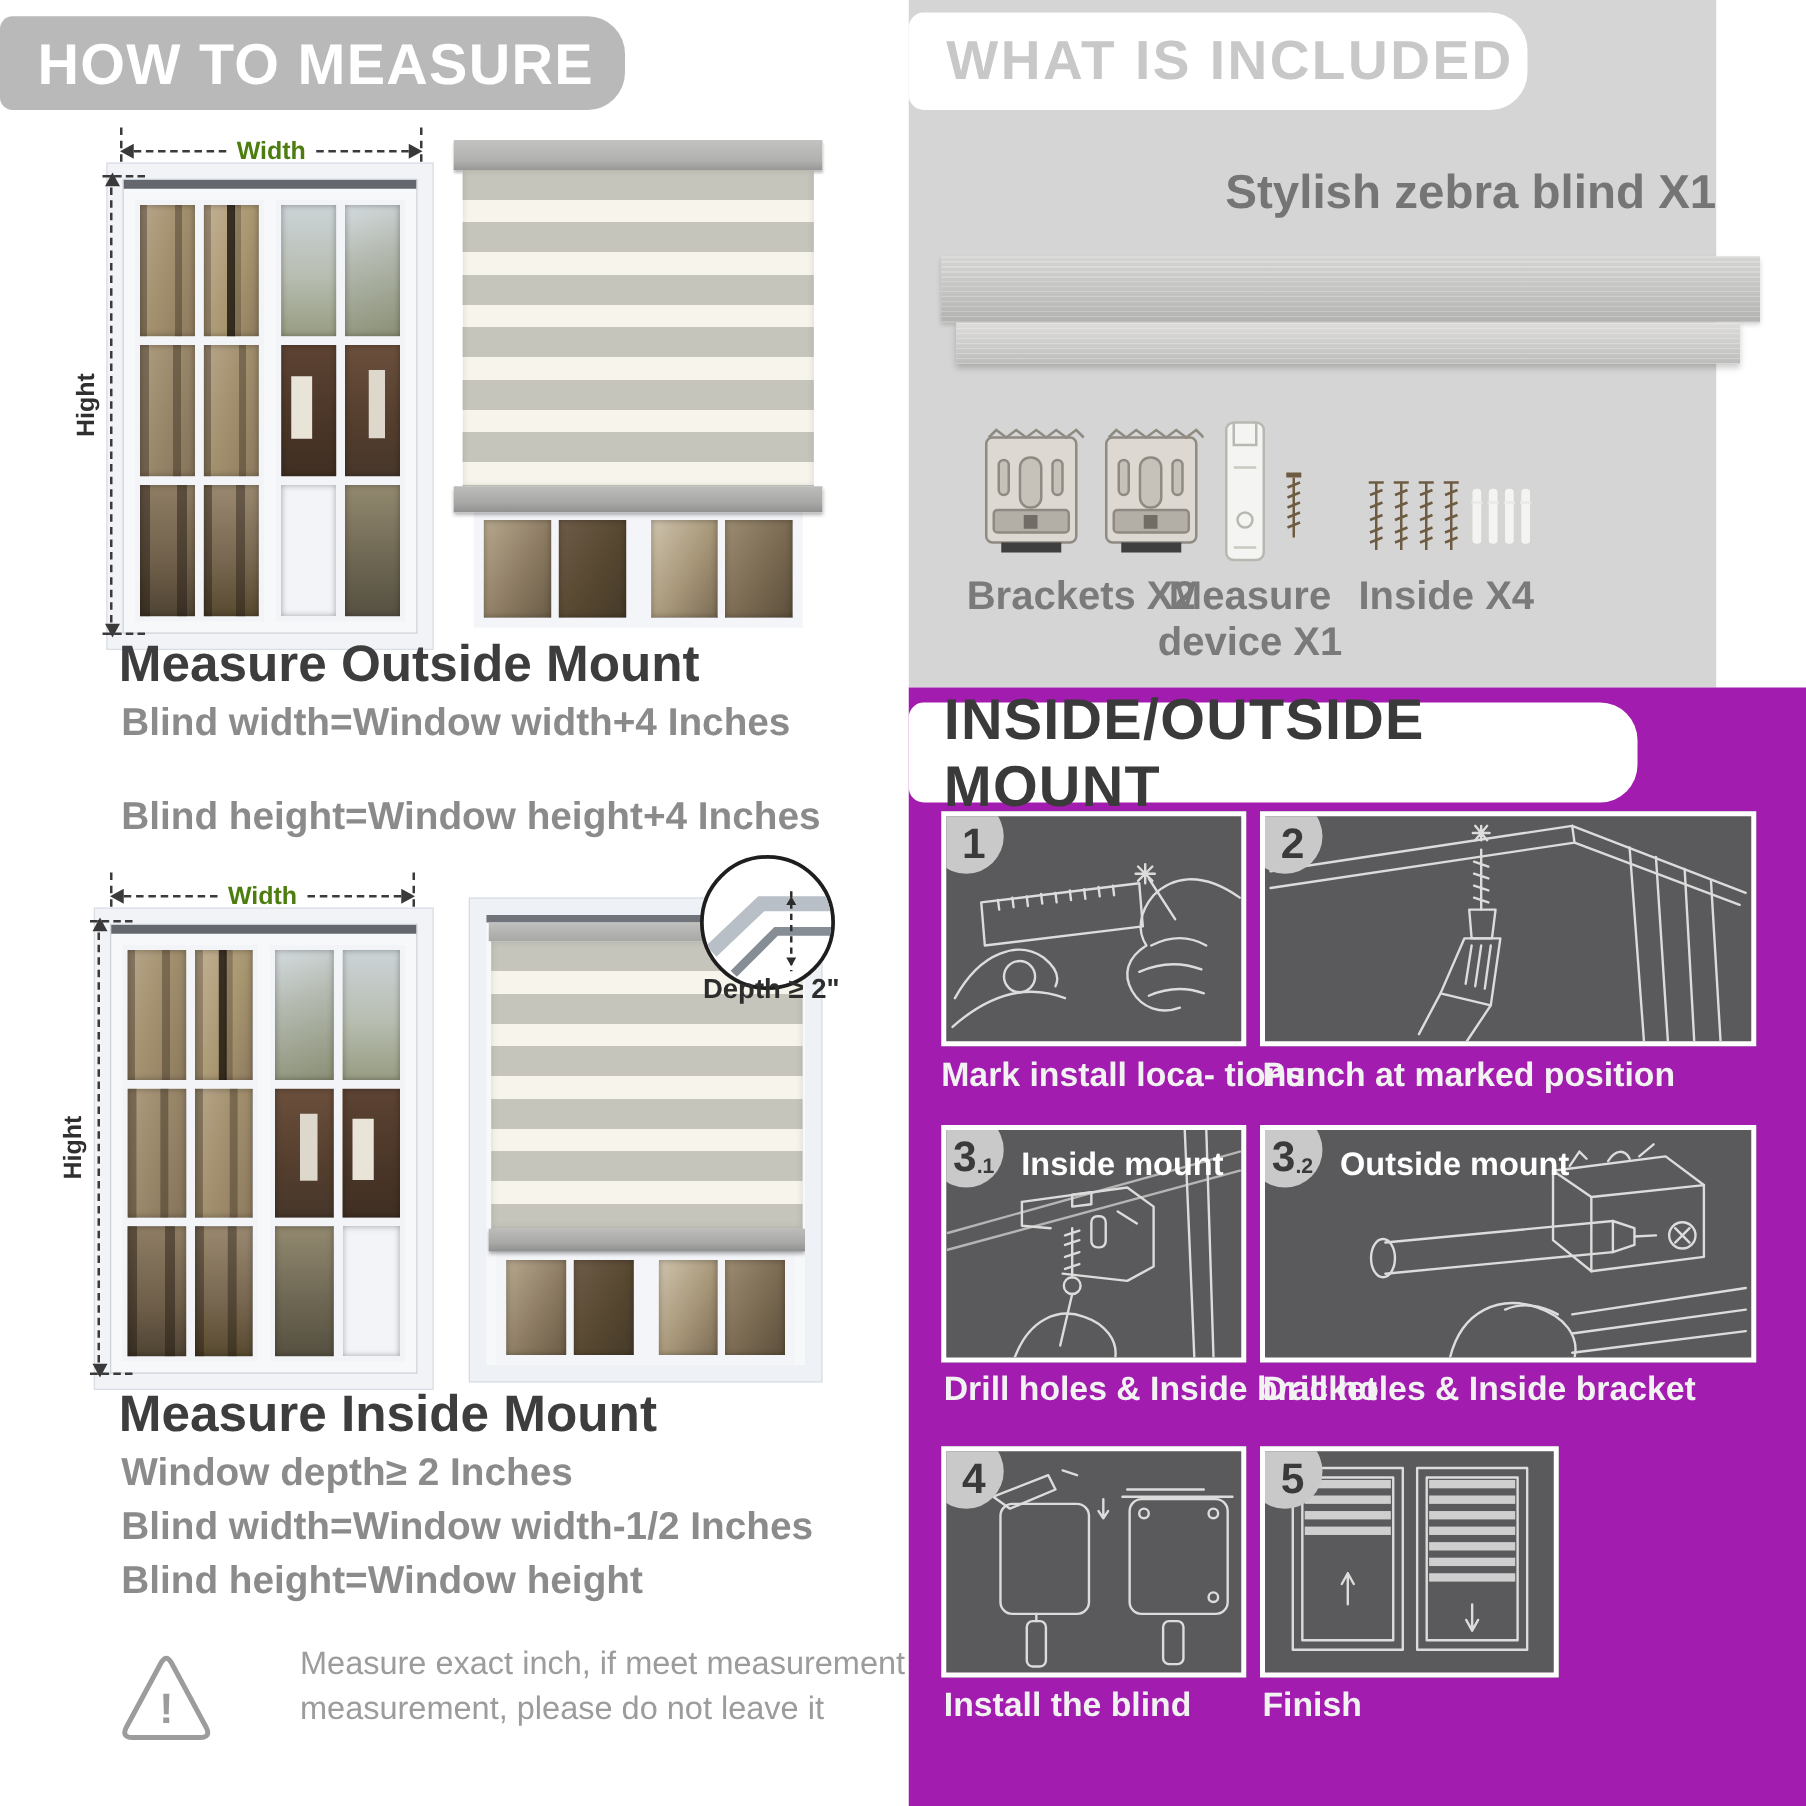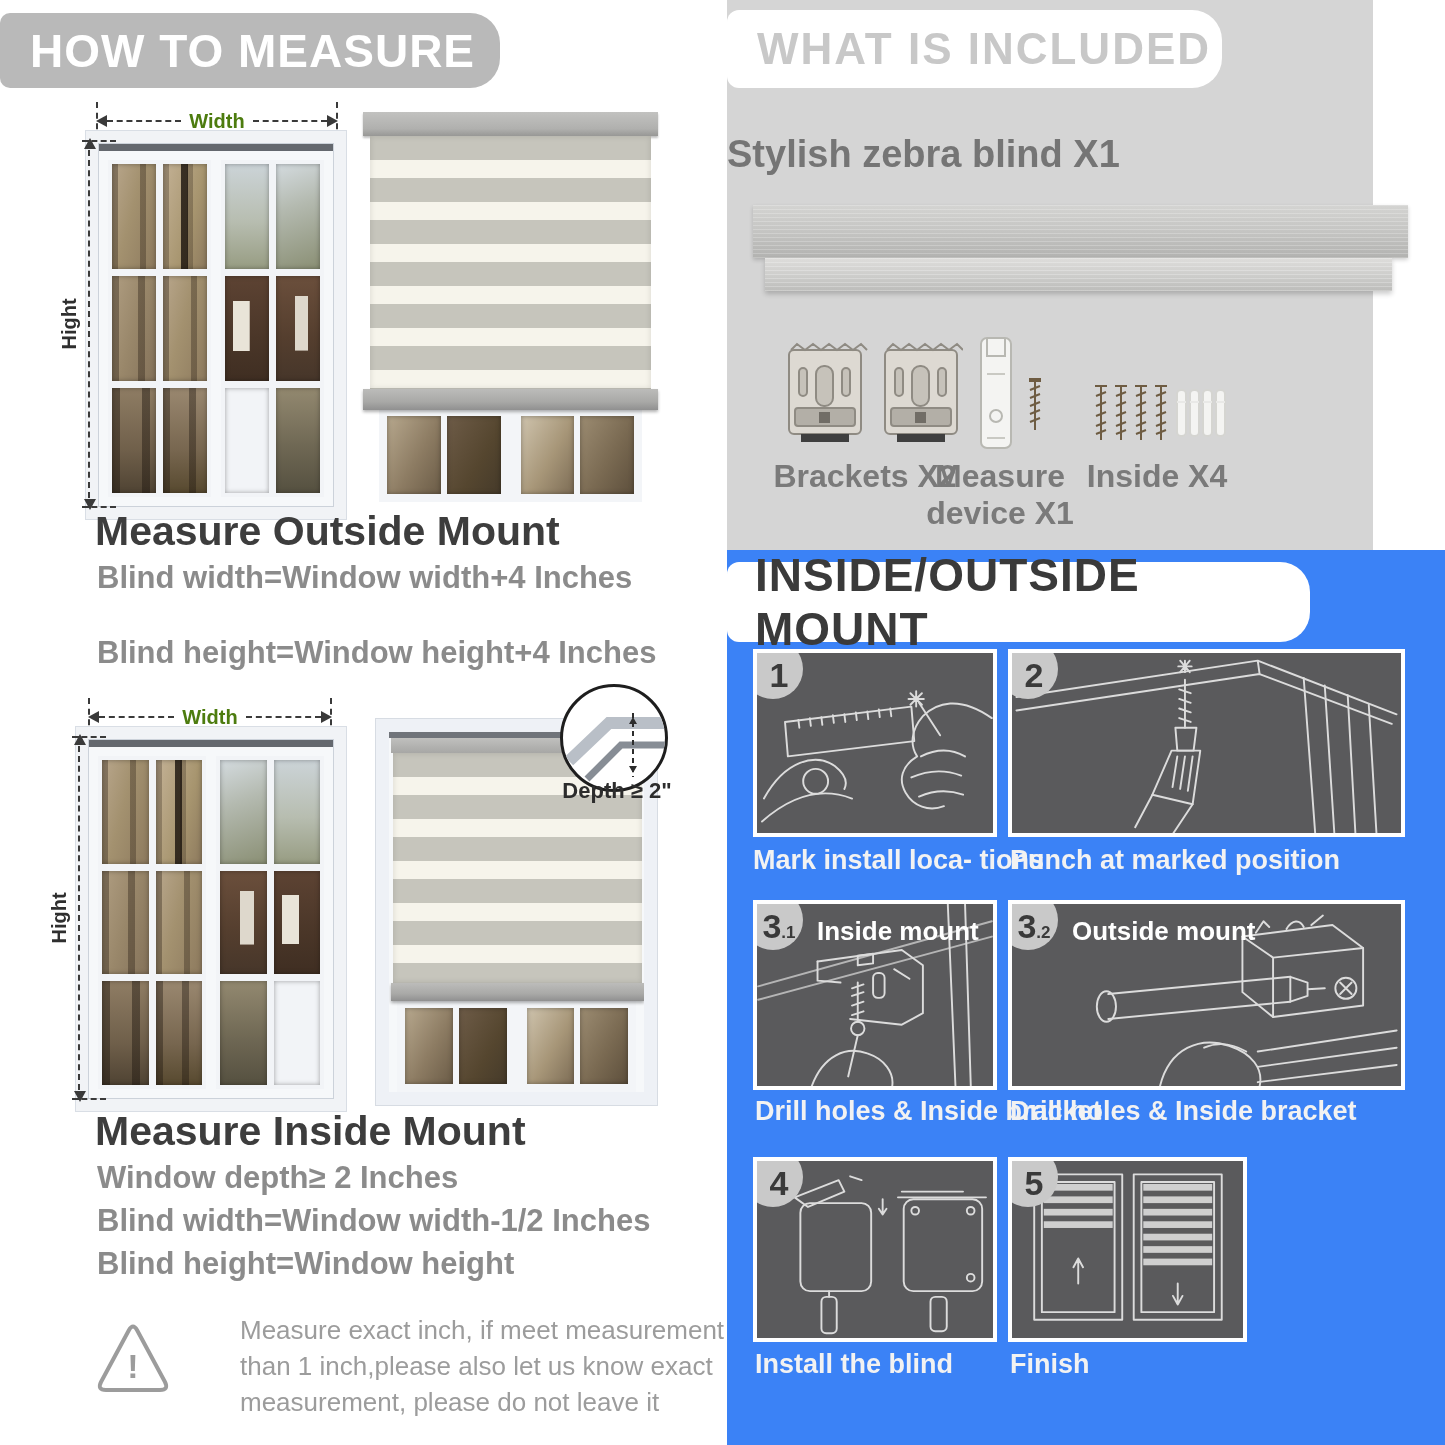--- a/index.html
+++ b/index.html
@@ -80,34 +80,34 @@
   .magnifier{border:3px solid #1e1e1e;border-radius:50%;background:#ffffff;overflow:hidden;z-index:5;}
   .depth-label{font-size:22px;font-weight:bold;color:#2d2d2d;z-index:5;text-align:center;}
 
   .warn-text{font-size:26px;color:#9c9c9c;line-height:36px;}
 
   
   .right-top{left:727px;top:0;width:646px;height:550px;background:#d5d5d5;}
   .banner-included{position:absolute;left:0;top:10px;width:495px;height:78px;background:#ffffff;
     border-radius:12px 30px 30px 12px;display:flex;align-items:center;padding-left:30px;box-sizing:border-box;}
   .banner-included span{color:#c8c8c8;font-size:44px;font-weight:bold;letter-spacing:2px;}
-  .product-label{position:absolute;left:0;top:133px;width:100%;text-align:left;
+  .product-label{position:absolute;left:0;top:133px;width:100%;text-align:right;
     font-size:38px;font-weight:bold;color:#757575;}
   .prod-cassette{position:absolute;left:26px;top:205px;width:655px;height:53px;
     background:repeating-linear-gradient(0deg,rgba(255,255,255,.22) 0 1px,rgba(0,0,0,0) 1px 4px),
     linear-gradient(180deg,#d4d4d2 0%,#c3c3c1 55%,#b2b2b0 100%);
     box-shadow:0 2px 4px rgba(0,0,0,.18);}
   .prod-roll{position:absolute;left:38px;top:258px;width:627px;height:33px;
     background:repeating-linear-gradient(0deg,rgba(255,255,255,.25) 0 1px,rgba(0,0,0,0) 1px 4px),
     linear-gradient(180deg,#dedddb 0%,#cbcbc9 60%,#bcbcba 100%);
     box-shadow:0 3px 5px rgba(0,0,0,.2);}
   .inc-label{position:absolute;top:458px;font-size:32px;font-weight:bold;color:#7a7a7a;text-align:center;}
 
   
-  .right-bottom{left:727px;top:550px;width:718px;height:895px;background:#3b82f6;}
+  .right-bottom{left:727px;top:550px;width:718px;height:895px;background:#a21caf;}
   .banner-mount{position:absolute;left:0;top:12px;width:583px;height:80px;background:#ffffff;
     border-radius:12px 30px 30px 12px;display:flex;align-items:center;padding-left:28px;box-sizing:border-box;}
   .banner-mount span{color:#3a3a3a;font-size:46px;font-weight:bold;letter-spacing:1px;}
   .step-panel{position:absolute;border:4px solid #ffffff;background:#5a5a5c;box-sizing:border-box;overflow:hidden;}
   .badge{position:absolute;top:-14px;left:-14px;width:60px;height:60px;background:#c9c9c9;border-radius:50%;
     display:flex;align-items:center;justify-content:center;padding:12px 0 0 12px;box-sizing:border-box;}
   .badge .n{font-size:34px;font-weight:bold;color:#3a3a3a;line-height:1;}
   .badge .s{font-size:17px;font-weight:bold;color:#3a3a3a;line-height:1;margin-top:12px;}
   .step-title{position:absolute;left:60px;top:12px;font-size:26px;font-weight:bold;color:#ffffff;}
   .step-caption{position:absolute;font-size:27px;font-weight:bold;color:#f2f2f2;white-space:nowrap;}
@@ -253,21 +253,20 @@
   <div class="abs h-line" style="left:97px;top:1160px;">Window depth≥ 2 Inches</div>
   <div class="abs h-line" style="left:97px;top:1203px;">Blind width=Window width-1/2 Inches</div>
   <div class="abs h-line" style="left:97px;top:1246px;">Blind height=Window height</div>
 
   <svg class="abs" style="left:95px;top:1320px;" width="76" height="80" viewBox="0 0 76 80">
     <path d="M34,10 Q38,3 42,10 L70,62 Q74,70 65,70 L11,70 Q2,70 6,62 Z" fill="none" stroke="#9c9c9c" stroke-width="4" stroke-linejoin="round"></path>
     <text x="38" y="58" text-anchor="middle" font-size="34" font-weight="bold" fill="#9c9c9c" font-family="Liberation Sans, sans-serif">!</text>
   </svg>
   <div class="abs warn-text" style="left:240px;top:1312px;">
     <div>Measure exact inch, if meet measurement less</div>
-    <div>than 1 inch,please also let us know exact</div>
     <div>measurement, please do not leave it</div>
   </div>
 
   <div class="abs right-top">
     <div class="banner-included">
       <span>WHAT IS INCLUDED</span>
     </div>
     <div class="product-label">Stylish zebra blind X1</div>
     <div class="prod-cassette"></div>
     <div class="prod-roll"></div>

